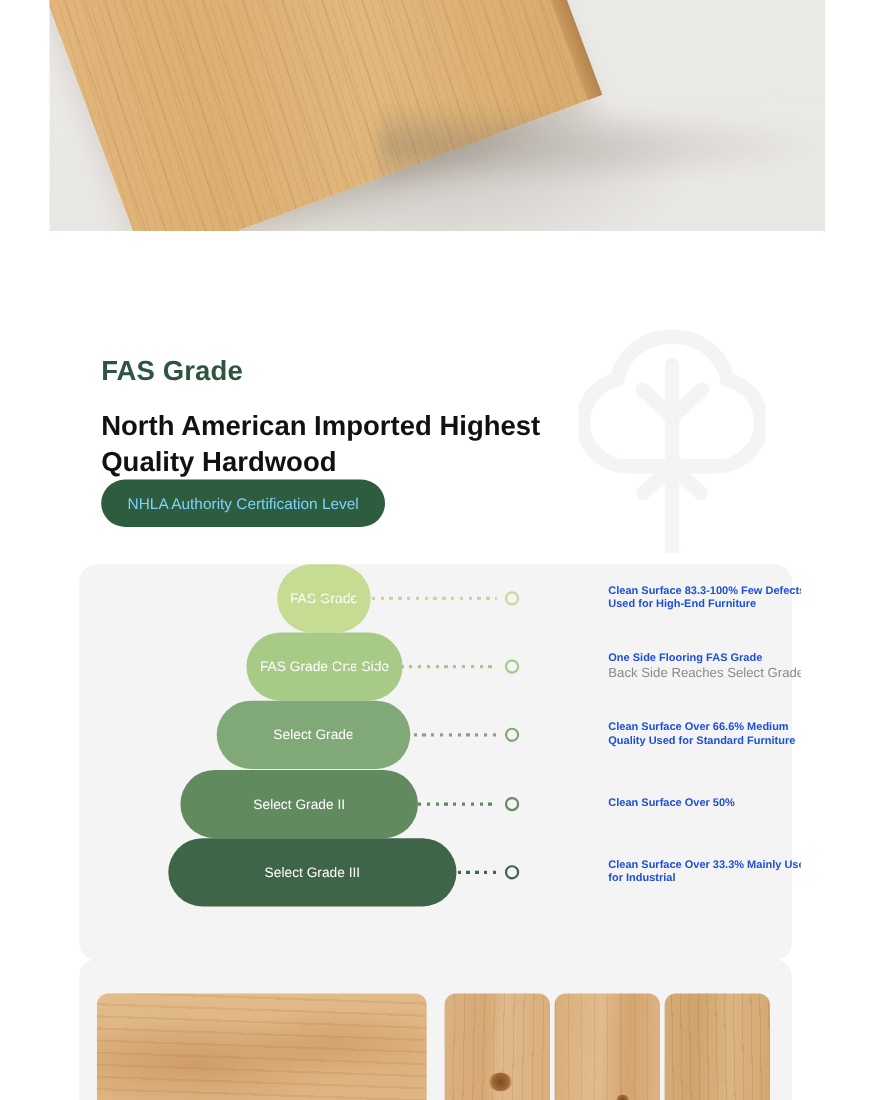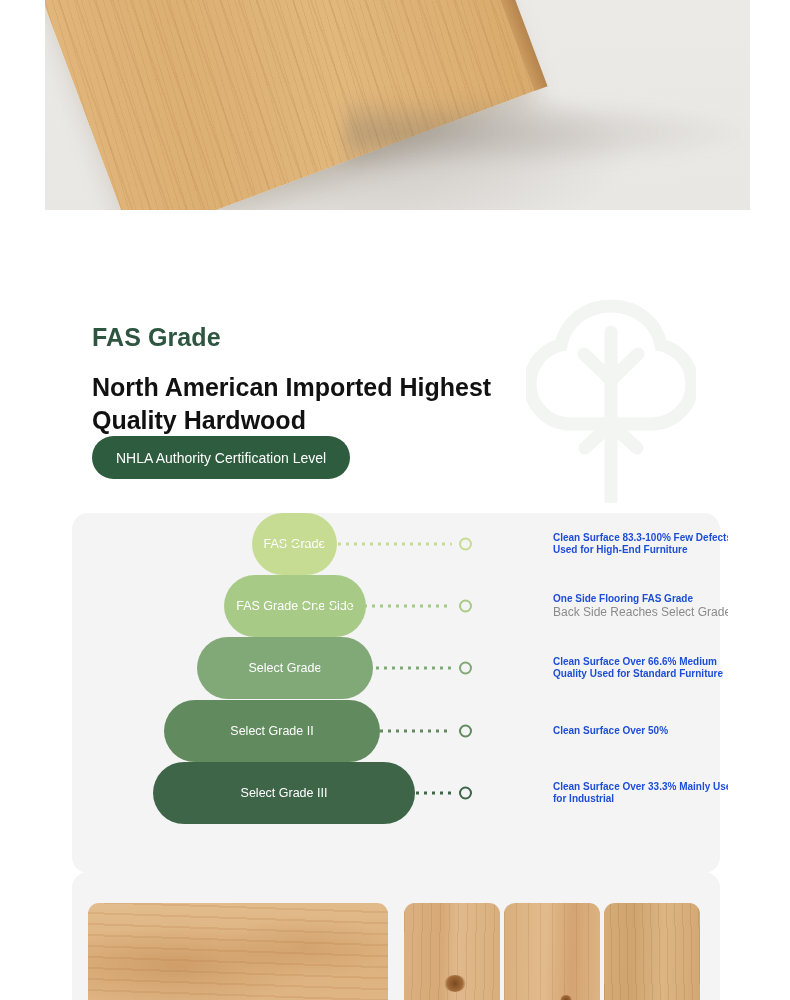--- a/index.html
+++ b/index.html
@@ -63,21 +63,21 @@
     font-size:25px; font-weight:bold; color:#2d5540; letter-spacing:.1px;
   }
   .subhead {
     position:absolute; left:29px; top:125px; width:470px;
     font-size:25px; font-weight:bold; color:#111111; line-height:1.33;
   }
   .nhla-badge {
     position:absolute; left:29px; top:190px;
     height:43px; padding:15px 24px;
     display:flex; align-items:center;
-    background:#2e5c3e; color:#ffffff;
+    background:#2e5c3e; color:#7dd3fc;
     border-radius:22px; font-size:14px; white-space:nowrap;
   }
 
   
   .funnel {
     position:absolute; left:9px; top:267px;
     width:648px; height:360px;
     background:#f4f4f4; border-radius:16px;
   }
   .grade-row { position:absolute; left:0; width:648px; height:62px; }

